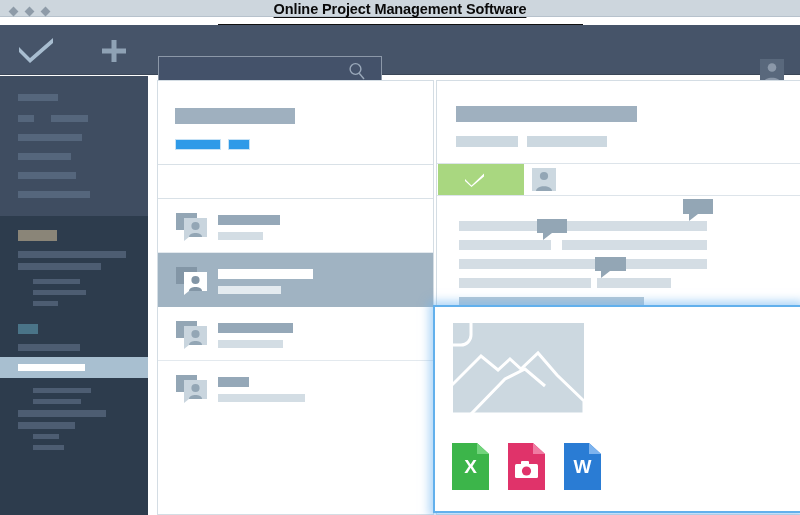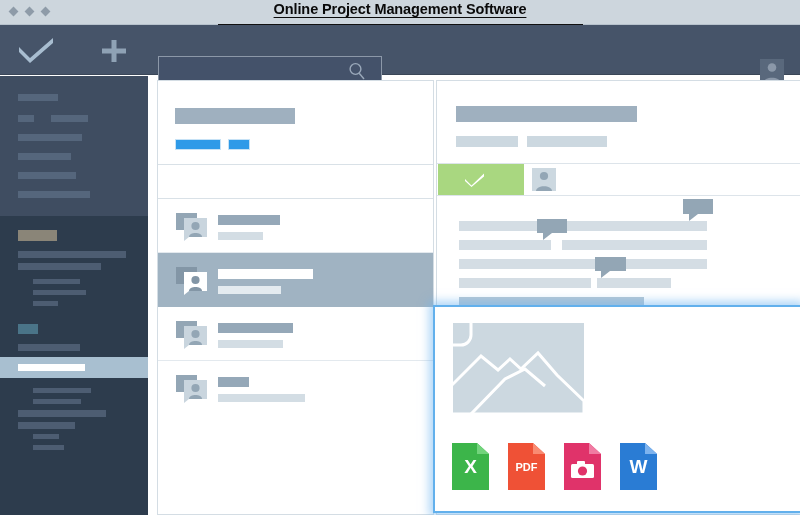--- a/index.html
+++ b/index.html
@@ -6,21 +6,21 @@
   html,body{margin:0;padding:0;}
   body{
     width:800px;height:515px;overflow:hidden;
     font-family:"Liberation Sans", sans-serif;
     background:#ffffff;
   }
   .app{position:relative;width:800px;height:515px;overflow:hidden;background:#fff;}
 
   
   .titlebar{
-    position:absolute;left:0;top:0;width:800px;height:25px;
+    position:absolute;left:0;top:0;width:800px;height:17px;
     background:#cdd6dd;
     border-bottom:1px solid #b7c2cc;
     box-sizing:border-box;
   }
   .win-dots{position:absolute;left:10px;top:8px;display:flex;gap:9px;}
   .win-dot{width:7px;height:7px;background:#8e9ba8;transform:rotate(45deg);}
   .win-title{
     position:absolute;left:0;top:1px;width:800px;text-align:center;
     font-size:14.5px;font-weight:bold;color:#0a0a0a;
     letter-spacing:-0.1px;
@@ -304,27 +304,20 @@
 
     <div class="files">
       <div class="fileicon">
         <svg class="fi-body" viewBox="0 0 37 47">
           <path d="M0 0 H25 L37 11 V47 H0 Z" fill="#3cb54a"></path>
           <path d="M25 0 L37 11 H25 Z" fill="#72d47c"></path>
         </svg>
         <span class="fi-label" style="font-size:19px">X</span>
       </div>
 
-      <div class="fileicon">
-        <svg class="fi-body" viewBox="0 0 37 47">
-          <path d="M0 0 H25 L37 11 V47 H0 Z" fill="#ef5136"></path>
-          <path d="M25 0 L37 11 H25 Z" fill="#f98b72"></path>
-        </svg>
-        <span class="fi-label" style="font-size:11px">PDF</span>
-      </div>
 
       <div class="fileicon">
         <svg class="fi-body" viewBox="0 0 37 47">
           <path d="M0 0 H25 L37 11 V47 H0 Z" fill="#e0336a"></path>
           <path d="M25 0 L37 11 H25 Z" fill="#f07ba2"></path>
           <g>
             <rect x="7" y="21" width="23" height="14" rx="1.5" fill="#ffffff"></rect>
             <rect x="13" y="18" width="8" height="4" rx="1" fill="#ffffff"></rect>
             <circle cx="18.5" cy="28" r="4.6" fill="#e0336a"></circle>
           </g>

